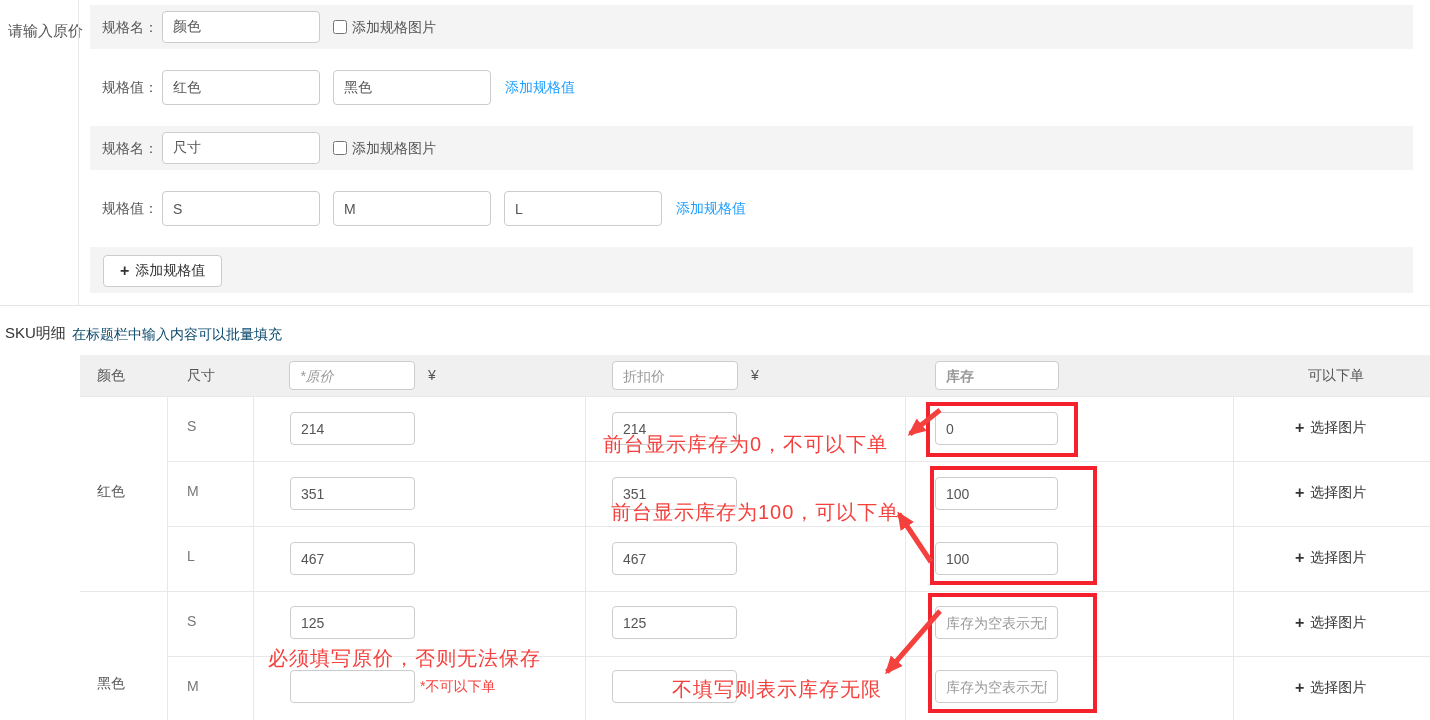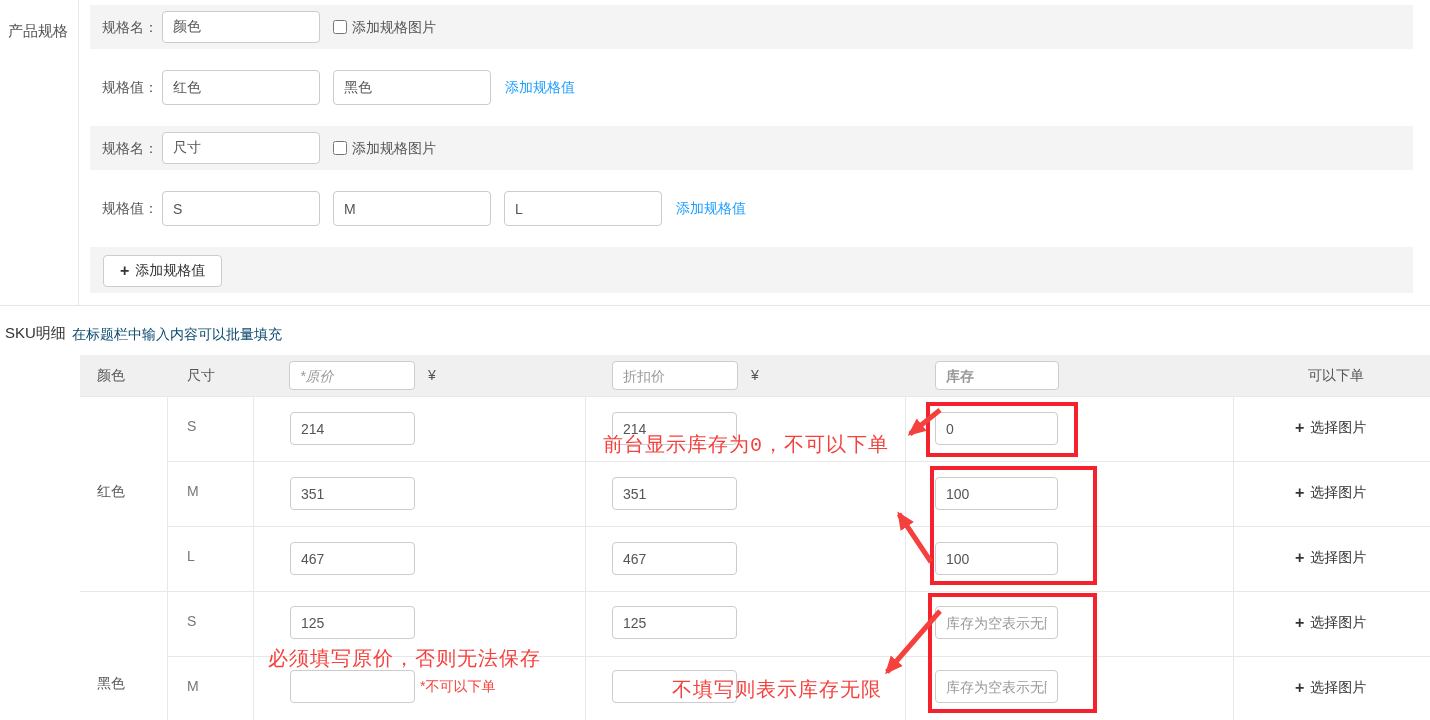--- a/index.html
+++ b/index.html
@@ -20,32 +20,32 @@
          display:flex; align-items:center; gap:6px;
          font-family:"Liberation Sans","DejaVu Sans",sans-serif; }
   .plus { font-weight:bold; font-size:16px; line-height:1; color:#333; }
   .hline { position:absolute; height:1px; background:#e8e8e8; }
   .vline { position:absolute; width:1px; background:#e8e8e8; }
   .side-title { position:absolute; font-size:15px; color:#555; white-space:nowrap; }
   .hint { position:absolute; font-size:14px; color:#0c4a6e; white-space:nowrap; }
   .cellTxt { position:absolute; font-size:14px; color:#555; white-space:nowrap; }
   .imgbtn { position:absolute; font-size:14px; color:#333; cursor:pointer; white-space:nowrap;
             display:flex; align-items:center; gap:6px; }
-  .ann { position:absolute; font-size:20px; color:#f5413d; white-space:nowrap; letter-spacing:1px;font-family:Liberation Mono, monospace; }
+  .ann { position:absolute; font-size:20px; color:#f5413d; white-space:nowrap; letter-spacing:1px; }
   .redbox { position:absolute; border:4px solid #f5222d; pointer-events:none; }
   .err { position:absolute; font-size:14px; color:#f5413d; white-space:nowrap; }
   .arrows { position:absolute; left:0; top:0; pointer-events:none; }
   .arrows line { stroke:#f5413d; stroke-width:5; }
 </style>
 </head>
 <body>
 
 <div class="page">
 
-  <div class="side-title" style="left:8px; top:22px;">产品规格</div>
+  <div class="side-title" style="left:8px; top:22px;">请输入原价</div>
   <div class="vline" style="left:78px; top:0; height:305px;"></div>
 
   <div class="band" style="top:5px; height:44px;">
     <span class="lbl" style="left:12px; line-height:44px;">规格名：</span>
     <input class="inp" style="left: 72px; top: 6px; width: 158px; height: 32px;" value="颜色">
     <input type="checkbox" class="chk" style="left: 243px; top: 15px;">
     <span class="lbl" style="left:262px; line-height:44px; color:#555;">添加规格图片</span>
   </div>
 
   <div class="rowwrap" style="top:49px; height:77px;">
@@ -151,20 +151,21 @@
   <div class="imgbtn" style="left:1295px; top:679px;">
     <span class="plus">+</span>
     <span>选择图片</span>
   </div>
 
   <div class="redbox" style="left:926px; top:402px; width:152px; height:55px;"></div>
   <div class="redbox" style="left:930px; top:466px; width:167px; height:119px;"></div>
   <div class="redbox" style="left:928px; top:593px; width:169px; height:120px;"></div>
 
   <div class="ann" style="left:603px; top:431px;">前台显示库存为0，不可以下单</div>
+  <div class="ann" style="left:611px; top:499px;">前台显示库存为100，可以下单</div>
   <div class="ann" style="left:268px; top:645px;">必须填写原价，否则无法保存</div>
   <div class="ann" style="left:672px; top:676px;">不填写则表示库存无限</div>
 
   <svg class="arrows" width="1430" height="720">
     <defs>
       <marker id="ah" markerUnits="userSpaceOnUse" markerWidth="20" markerHeight="18" refX="15" refY="8" orient="auto">
         <polygon points="0 0, 18 8, 0 16" fill="#f5413d"></polygon>
       </marker>
     </defs>
     <line x1="940" y1="410" x2="910" y2="434" marker-end="url(#ah)"></line>

